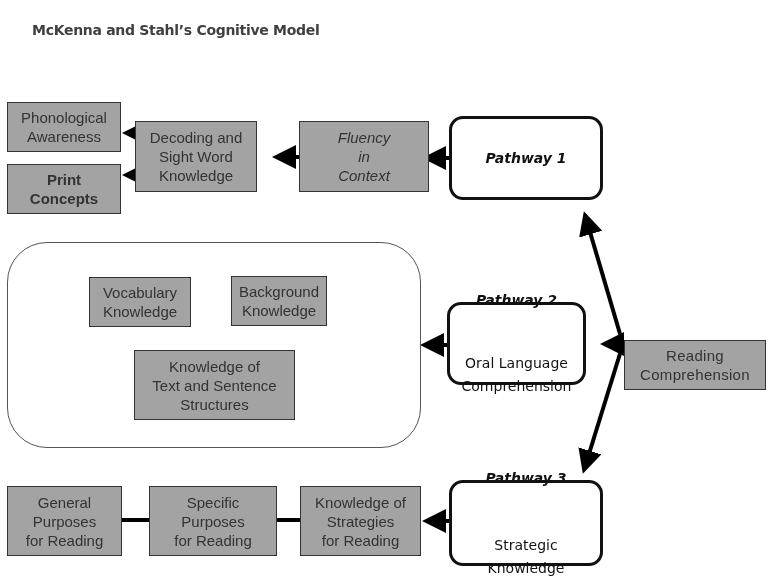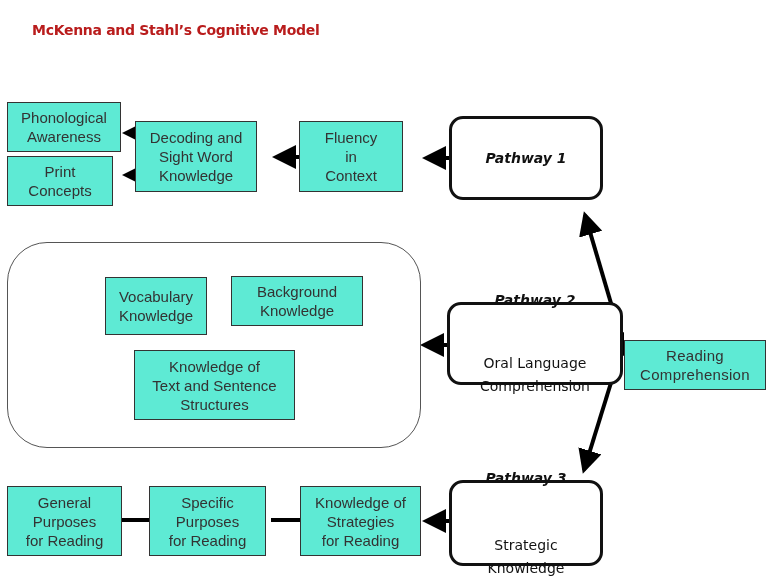--- a/index.html
+++ b/index.html
@@ -1,18 +1,18 @@
 <!DOCTYPE html>
 <html><head>
 <meta charset="utf-8">
 <style>
   html, body { margin: 0; padding: 0; background: #ffffff; }
   #stage { position: relative; width: 768px; height: 576px; overflow: hidden; background: #fff; }
-  .title { position: absolute; left: 32px; top: 22px; font-family: "DejaVu Sans", sans-serif; font-size: 14px; font-weight: bold; color: #b91c1c; letter-spacing: -0.3px; }
-  .box { position: absolute; box-sizing: border-box; border: 1.3px solid #333; background: #5eead4;
+  .title { position: absolute; left: 32px; top: 22px; font-family: "DejaVu Sans", sans-serif; font-size: 14px; font-weight: bold; color: #404040; letter-spacing: -0.3px; }
+  .box { position: absolute; box-sizing: border-box; border: 1.3px solid #333; background: #a3a3a3;
          display: flex; align-items: center; justify-content: center; text-align: center;
          font-family: "Liberation Sans", sans-serif; font-size: 15px; line-height: 19px; color: #333; white-space: pre-line; }
   .path { position: absolute; box-sizing: border-box; border: 3px solid #111; border-radius: 14px; background: #fff;
           display: flex; flex-direction: column; align-items: center; justify-content: center; text-align: center;
           font-family: "DejaVu Sans", sans-serif; font-size: 14px; line-height: 23px; color: #111; }
   .path .pt { font-weight: bold; font-style: italic; }
   .path .pl { white-space: pre-line; }
   .group { position: absolute; box-sizing: border-box; border: 1.3px solid #555; border-radius: 40px; background: #fff; }
   svg.arrows { position: absolute; left: 0; top: 0; }
 </style>
@@ -41,54 +41,54 @@
     <line x1="623" y1="344" x2="584" y2="470" stroke="#000" stroke-width="4" marker-end="url(#ah)"></line>
 
     <line x1="449" y1="521" x2="426" y2="521" stroke="#000" stroke-width="4" marker-end="url(#ah)"></line>
     <line x1="271" y1="520" x2="300" y2="520" stroke="#000" stroke-width="4"></line>
     <line x1="122" y1="520" x2="149" y2="520" stroke="#000" stroke-width="4"></line>
   </svg>
 
   <div class="path" style="left:449px; top:116px; width:154px; height:84px;">
     <span class="pt">Pathway 1</span>
   </div>
-  <div class="box" style="left:299px; top:121px; width:104px; height:71px;">Fluency
+  <div class="box" style="left:299px; top:121px; width:130px; height:71px;font-style:italic;">Fluency
 in
 Context</div>
   <div class="box" style="left:135px; top:121px; width:122px; height:71px;">Decoding and
 Sight Word
 Knowledge</div>
   <div class="box" style="left:7px; top:102px; width:114px; height:50px;">Phonological
 Awareness</div>
-  <div class="box" style="left:7px; top:156px; width:106px; height:50px;">Print
+  <div class="box" style="left:7px; top:164px; width:114px; height:50px;font-weight:bold;">Print
 Concepts</div>
 
   <div class="group" style="left:7px; top:242px; width:414px; height:206px;"></div>
-  <div class="box" style="left:89px; top:277px; width:102px; height:58px;margin-left:16px;">Vocabulary
+  <div class="box" style="left:89px; top:277px; width:102px; height:50px;">Vocabulary
 Knowledge</div>
-  <div class="box" style="left:231px; top:276px; width:132px; height:50px;">Background
+  <div class="box" style="left:231px; top:276px; width:96px; height:50px;">Background
 Knowledge</div>
   <div class="box" style="left:134px; top:350px; width:161px; height:70px;">Knowledge of
 Text and Sentence
 Structures</div>
-  <div class="path" style="left:447px; top:302px; width:176px; height:83px;gap:40px;">
+  <div class="path" style="left:447px; top:302px; width:139px; height:83px;gap:40px;">
     <span class="pt">Pathway 2</span>
     <span class="pl">Oral Language
 Comprehension</span>
   </div>
   <div class="box" style="left:624px; top:319px; width:142px; height:50px; letter-spacing:0.3px;margin-top:21px;">Reading
 Comprehension</div>
 
   <div class="path" style="left:449px; top:480px; width:154px; height:86px;gap:44px;">
     <span class="pt">Pathway 3</span>
     <span class="pl">Strategic
 Knowledge</span>
   </div>
   <div class="box" style="left:300px; top:486px; width:121px; height:70px;">Knowledge of
 Strategies
 for Reading</div>
-  <div class="box" style="left:149px; top:486px; width:117px; height:70px;">Specific
+  <div class="box" style="left:149px; top:486px; width:128px; height:70px;">Specific
 Purposes
 for Reading</div>
   <div class="box" style="left:7px; top:486px; width:115px; height:70px;">General
 Purposes
 for Reading</div>
 </div>
 
 </body></html>

